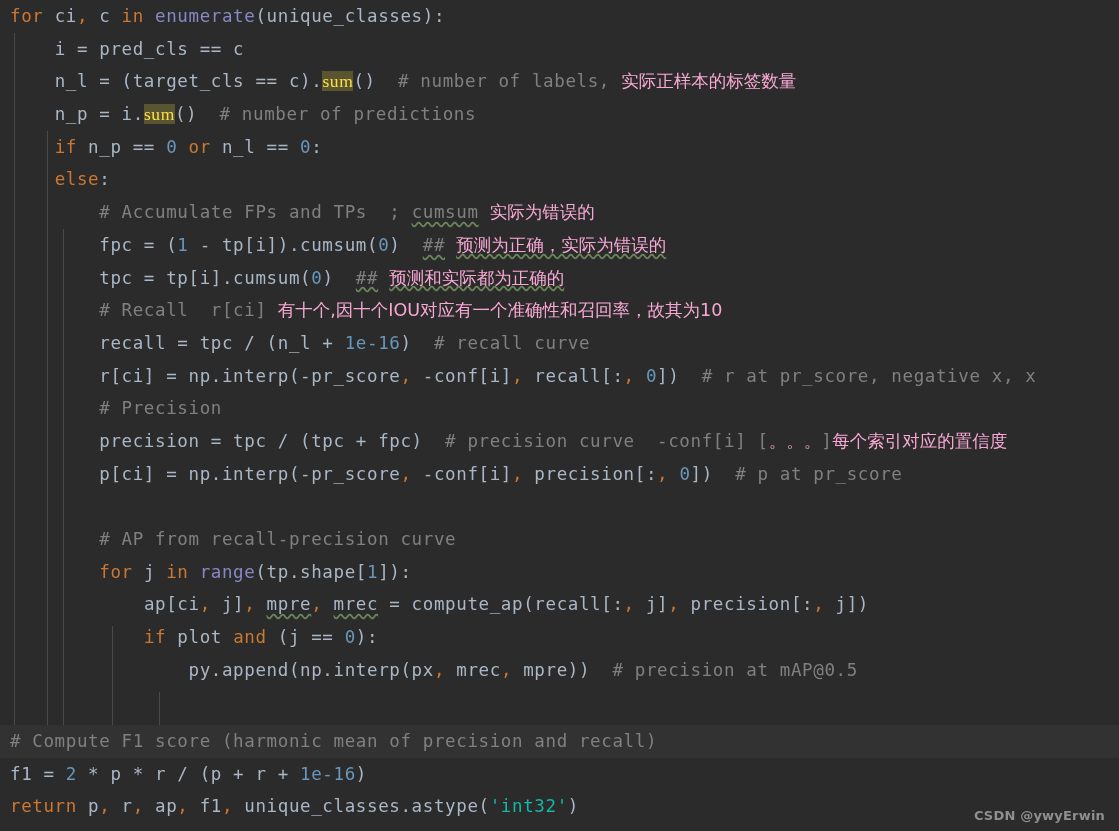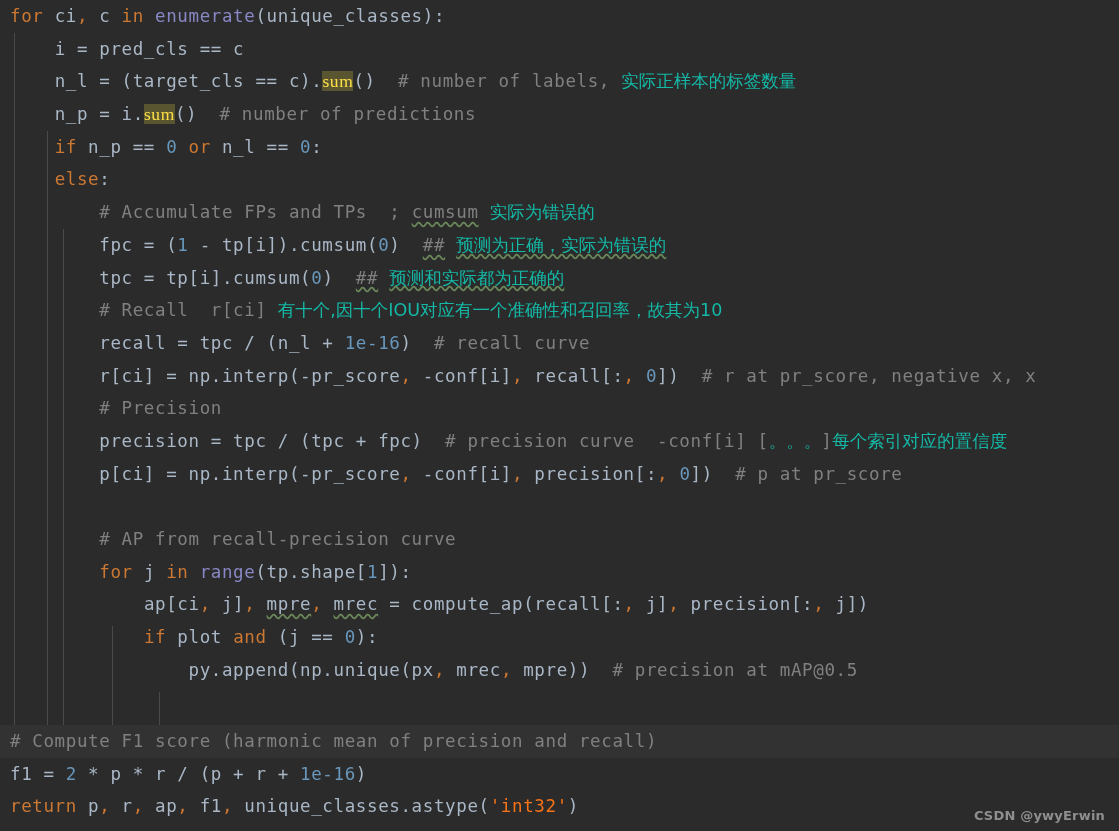--- a/index.html
+++ b/index.html
@@ -57,21 +57,21 @@
 
   .line.lower {
     background: #2b2b2b;
   }
 
   
   .kw      { color: #cc7832; }
   .builtin { color: #8888c6; }          
   .num     { color: #6897bb; }
   .cmt     { color: #808080; }
-  .str     { color: #f97316; }
+  .str     { color: #14b8a6; }
   .punct   { color: #a9b7c6; }
   .comma   { color: #cc7832; }
   .plain   { color: #a9b7c6; }
 
   
   .occ {
     background: #5a5531;
     color: #fde047;
     font-family: Liberation Serif, serif;
   }
@@ -79,21 +79,21 @@
   
   .sq {
     text-decoration: underline wavy #6a8759;
     text-decoration-skip-ink: none;
     text-underline-offset: 3px;
   }
 
   
   .cn {
     font-family: "DejaVu Sans", "Liberation Sans", sans-serif;
-    color: #14b8a6;
+    color: #f9a8d4;
     letter-spacing: 0;
     margin-top: 26px;
   }
   .cn.sq {
     text-decoration: underline wavy #6a8759;
     text-decoration-skip-ink: none;
     text-underline-offset: 2px;
   }
 
   
@@ -169,21 +169,21 @@
     <div class="line"> </div>
 
     <div class="line">        <span class="cmt"># AP from recall-precision curve</span></div>
 
     <div class="line">        <span class="kw">for</span> <span class="plain">j</span> <span class="kw">in</span> <span class="builtin">range</span><span class="plain">(tp.shape[</span><span class="num">1</span><span class="plain">]):</span></div>
 
     <div class="line">            <span class="plain">ap[ci</span><span class="comma">,</span> <span class="plain">j]</span><span class="comma">,</span> <span class="plain sq">mpre</span><span class="comma">,</span> <span class="plain sq">mrec</span> <span class="plain">= compute_ap(recall[:</span><span class="comma">,</span> <span class="plain">j]</span><span class="comma">,</span> <span class="plain">precision[:</span><span class="comma">,</span> <span class="plain">j])</span></div>
 
     <div class="line">            <span class="kw">if</span> <span class="plain">plot</span> <span class="kw">and</span> <span class="plain">(j ==</span> <span class="num">0</span><span class="plain">):</span></div>
 
-    <div class="line">                <span class="plain">py.append(np.unique(px</span><span class="comma">,</span> <span class="plain">mrec</span><span class="comma">,</span> <span class="plain">mpre))</span>  <span class="cmt"># precision at mAP@0.5</span></div>
+    <div class="line">                <span class="plain">py.append(np.interp(px</span><span class="comma">,</span> <span class="plain">mrec</span><span class="comma">,</span> <span class="plain">mpre))</span>  <span class="cmt"># precision at mAP@0.5</span></div>
 
   </div>
 
   <div id="footer-block">
     <div class="line hl"><span class="cmt"># Compute F1 score (harmonic mean of precision and recall)</span></div>
     <div class="line lower"><span class="plain">f1 =</span> <span class="num">2</span> <span class="plain">* p * r / (p + r +</span> <span class="num">1e-16</span><span class="plain">)</span></div>
     <div class="line lower"><span class="kw">return</span> <span class="plain">p</span><span class="comma">,</span> <span class="plain">r</span><span class="comma">,</span> <span class="plain">ap</span><span class="comma">,</span> <span class="plain">f1</span><span class="comma">,</span> <span class="plain">unique_classes.astype(</span><span class="str">'int32'</span><span class="plain">)</span></div>
   </div>
 
   <div id="watermark">CSDN @ywyErwin</div>

